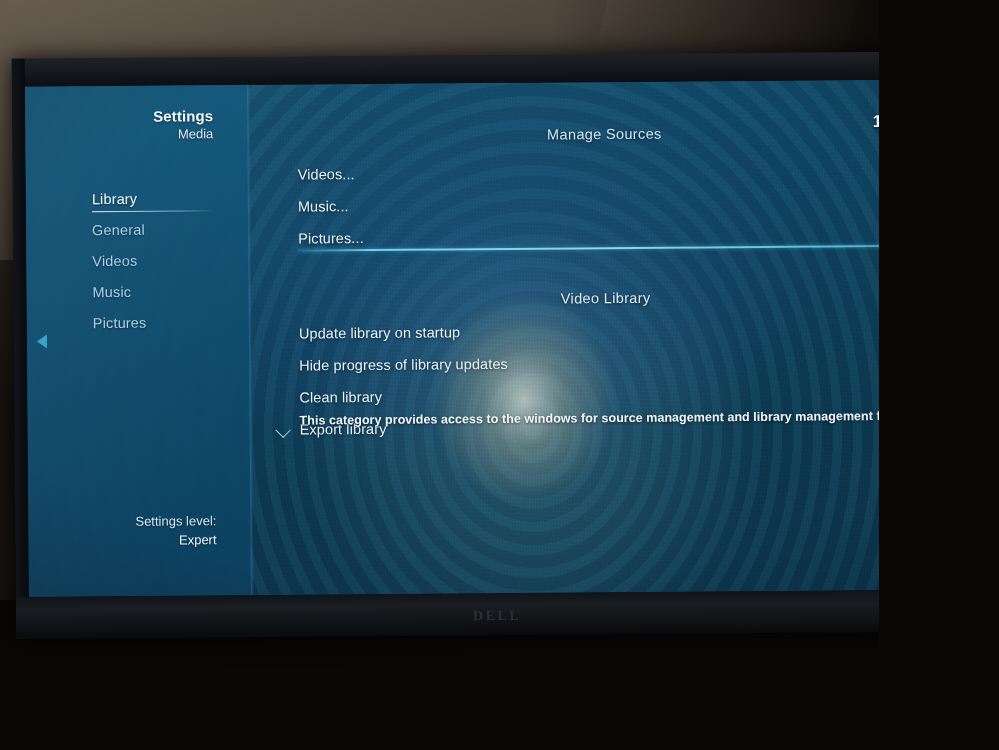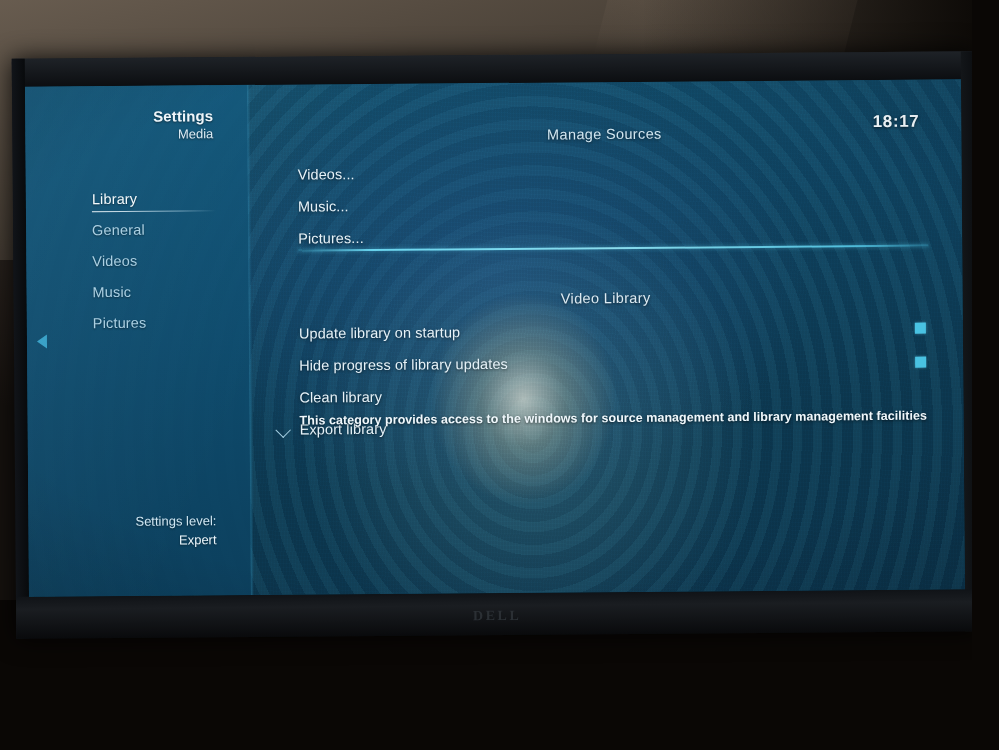--- a/index.html
+++ b/index.html
@@ -8,21 +8,21 @@
     width: 999px;
     height: 750px;
     overflow: hidden;
     background: #0a0705;
     font-family: "Liberation Sans", sans-serif;
   }
 
   
   #photo-scene {
     position: relative;
-    width: 972px;
+    width: 879px;
     height: 750px;
     overflow: hidden;
     background:
       radial-gradient(ellipse 700px 420px at 300px 120px, #4a403a 0%, #2b241f 45%, #15110e 80%),
       #100c09;
   }
 
   .wall {
     position: absolute;
     left: 0; top: 0;

